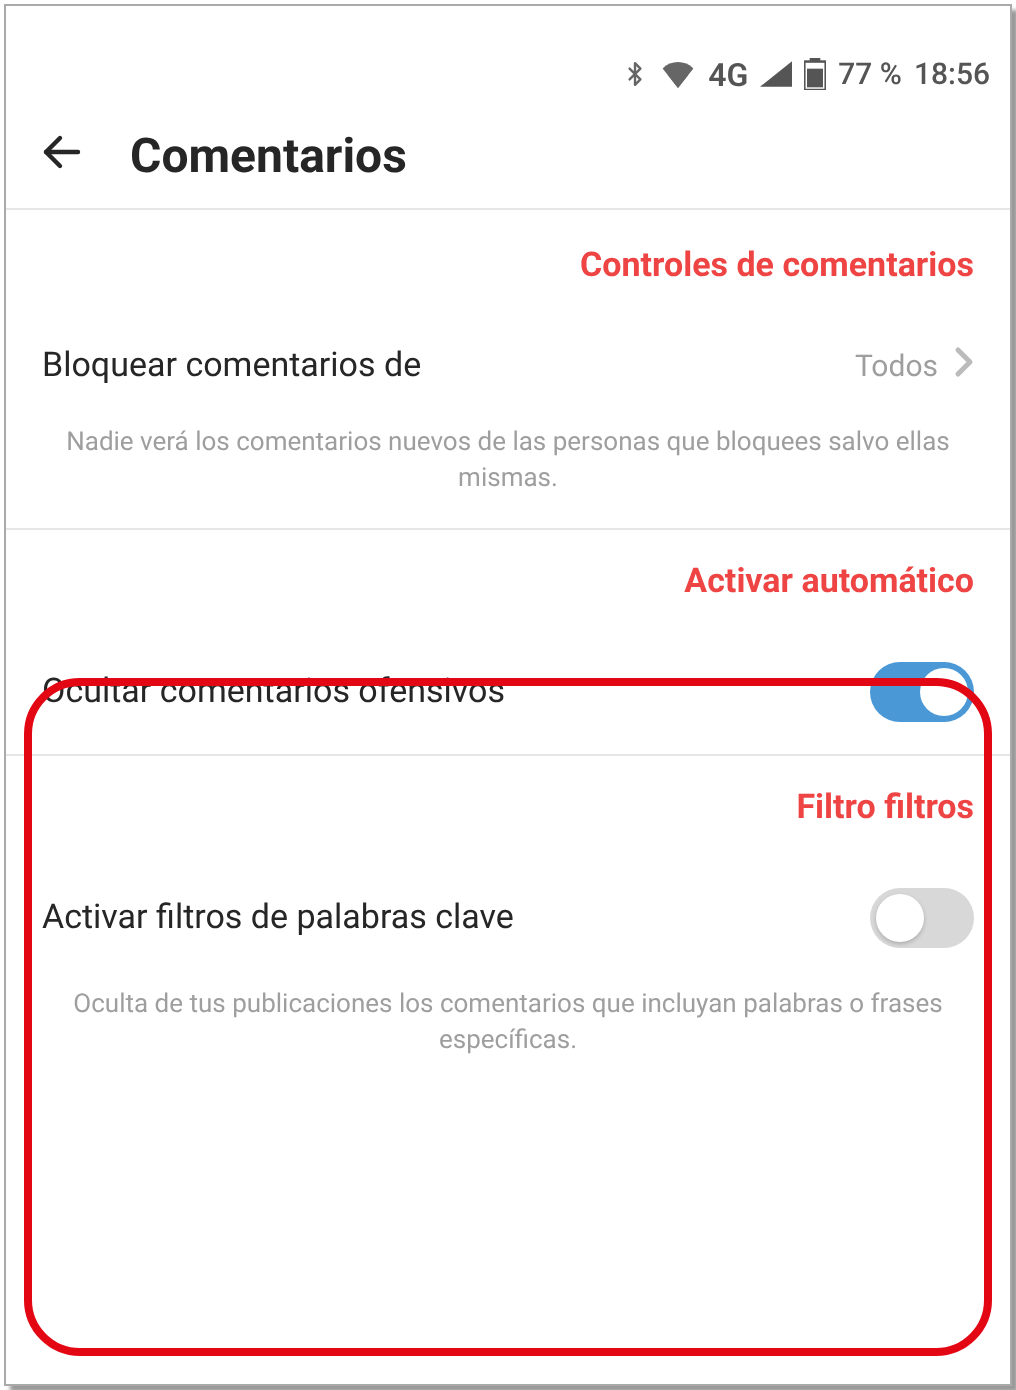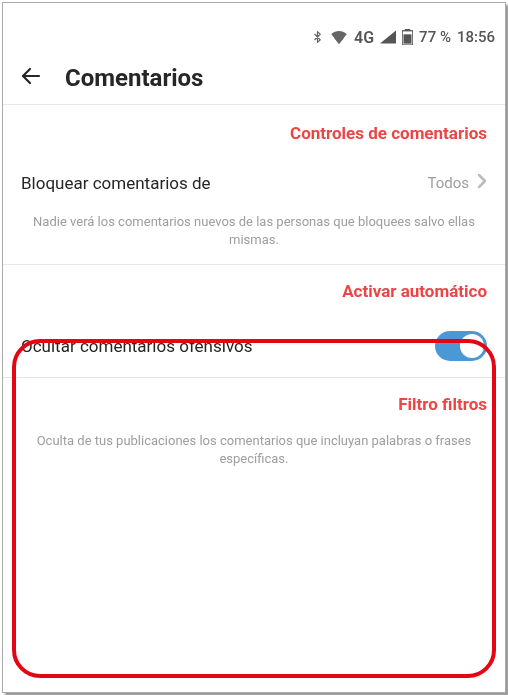--- a/index.html
+++ b/index.html
@@ -166,18 +166,24 @@
     <span class="toggle on">
       <span class="knob"></span>
     </span>
   </div>
 
 
   <div class="divider"></div>
 
   <div class="section-header" style="padding-top:16px;">Filtro filtros</div>
 
+  <div class="row">
+    <span class="label">Activar filtros de palabras clave</span>
+    <span class="toggle off">
+      <span class="knob"></span>
+    </span>
+  </div>
 
   <div class="helper">Oculta de tus publicaciones los comentarios que incluyan palabras o frases específicas.</div>
 
   <div class="annotation"></div>
 
 </div>
 
 </body></html>

